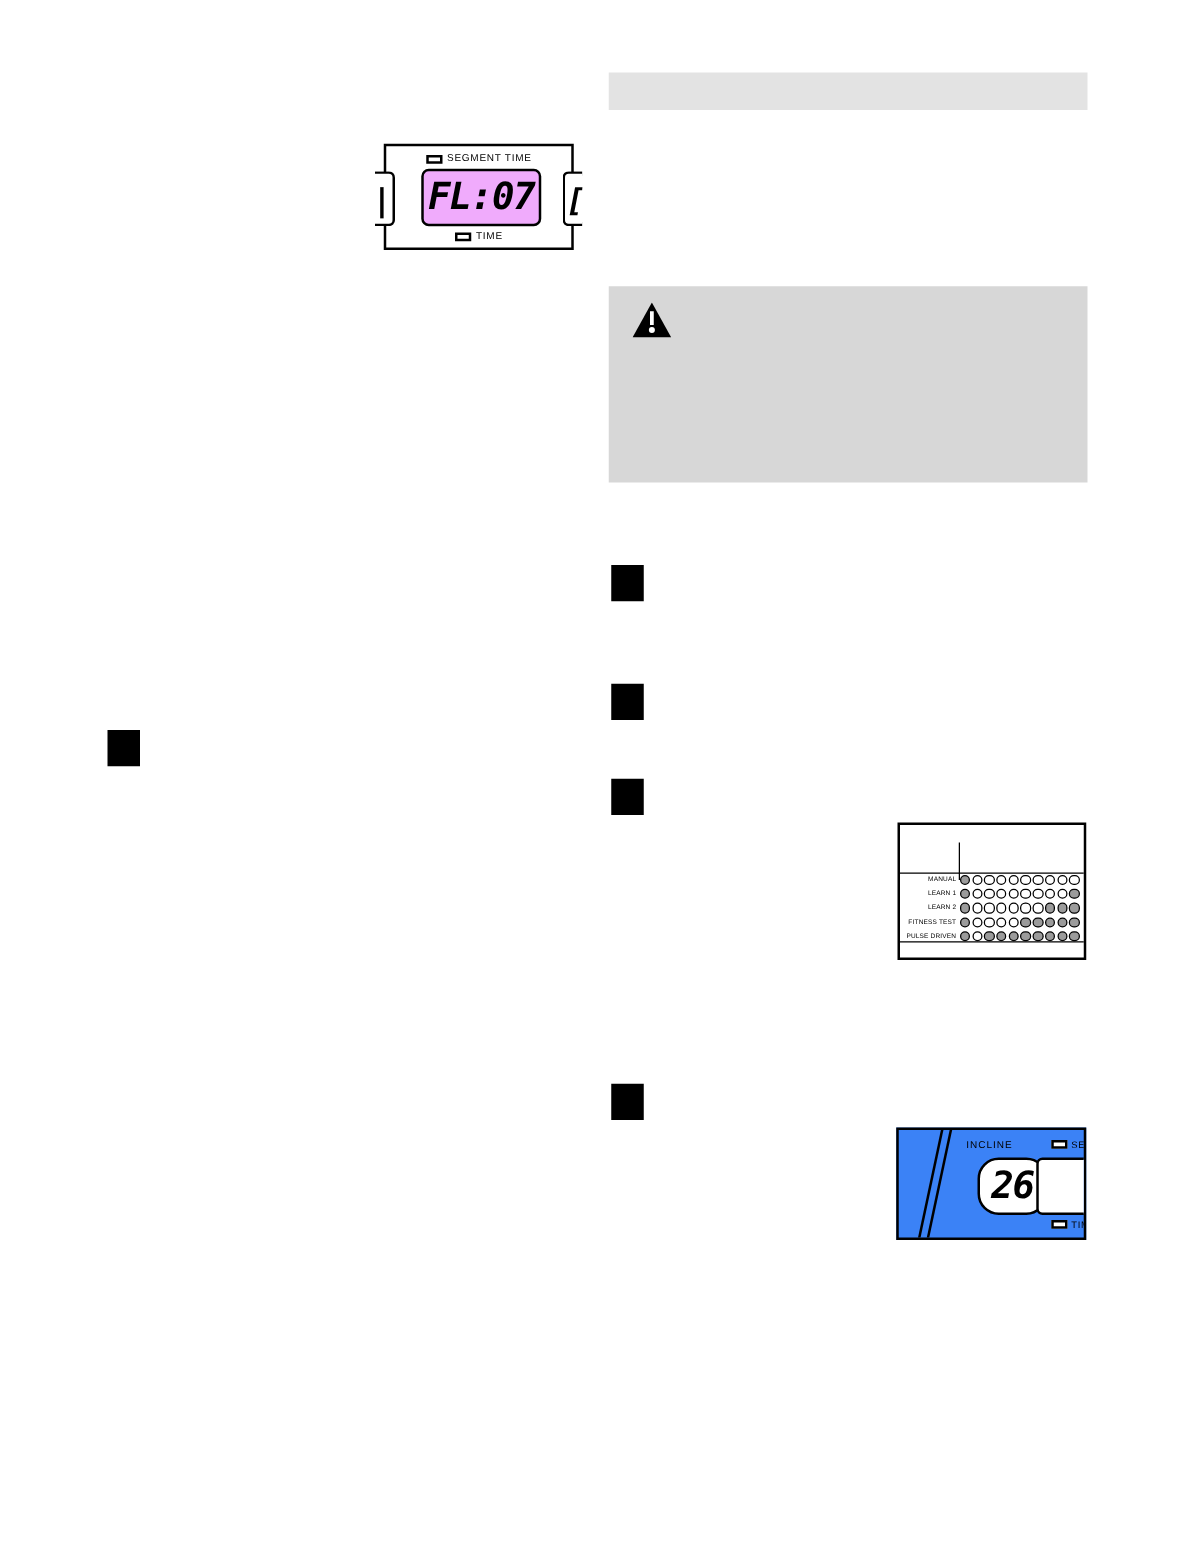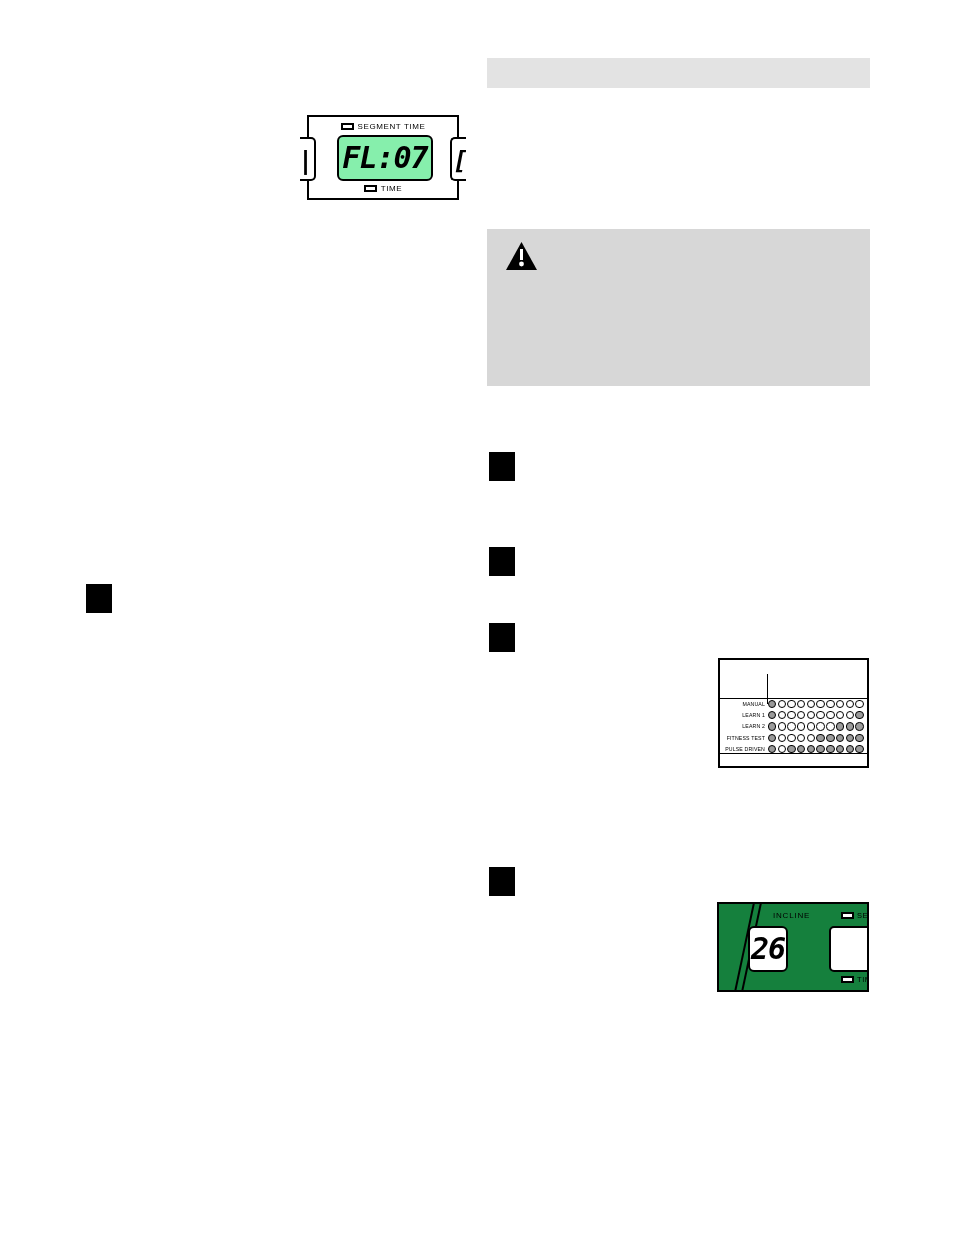--- a/index.html
+++ b/index.html
@@ -88,21 +88,21 @@
     font-weight: bold;
     font-style: italic;
     line-height: 38px;
   }
   .lcd-partial.left .seg-frag  { right: 1px; }
   .lcd-partial.right .seg-frag { left: 1px; }
 
   .indicator-row {
     position: absolute;
     display: flex;
-    align-items: center;
+    align-items: flex-end;
     gap: 4px;
     left: 0;
     right: 0;
     justify-content: center;
   }
   .indicator-box {
     width: 13px;
     height: 7px;
     border: 2px solid #000;
     box-sizing: border-box;
@@ -119,21 +119,21 @@
   #time-indicator { bottom: 5px; margin-top: 30px; }
 
   #lcd-main {
     position: absolute;
     left: 28px;
     top: 18px;
     width: 96px;
     height: 46px;
     border: 2px solid #000;
     border-radius: 6px;
-    background: #86efac;
+    background: #f0abfc;
     box-sizing: border-box;
     display: flex;
     align-items: center;
     justify-content: center;
   }
   #lcd-main .lcd-text {
     font-family: "DejaVu Sans Mono", monospace;
     font-size: 30px;
     font-weight: bold;
     font-style: italic;
@@ -214,21 +214,21 @@
   }
   .matrix-dot.filled { background: #9b9b9b; }
 
   
   #figure-incline-console {
     left: 717px;
     top: 902px;
     width: 152px;
     height: 90px;
     border: 2px solid #000;
-    background: #15803d;
+    background: #3b82f6;
     box-sizing: border-box;
     overflow: hidden;
   }
   .console-diag {
     position: absolute;
     top: -6px;
     width: 2px;
     height: 110px;
     background: #000;
     transform-origin: top center;
@@ -240,26 +240,26 @@
     position: absolute;
     left: 54px;
     top: 7px;
     font-family: "Liberation Sans", sans-serif;
     font-size: 8px;
     letter-spacing: 0.8px;
     line-height: 10px;
   }
   #incline-lcd {
     position: absolute;
-    left: 29px;
+    left: 63px;
     top: 22px;
-    width: 40px;
+    width: 56px;
     height: 46px;
     border: 2px solid #000;
-    border-radius: 6px;
+    border-radius: 17px;
     background: #fff;
     box-sizing: border-box;
     display: flex;
     align-items: center;
     justify-content: center;
   }
   #incline-lcd .lcd-text {
     font-family: "DejaVu Sans Mono", monospace;
     font-size: 30px;
     font-weight: bold;

